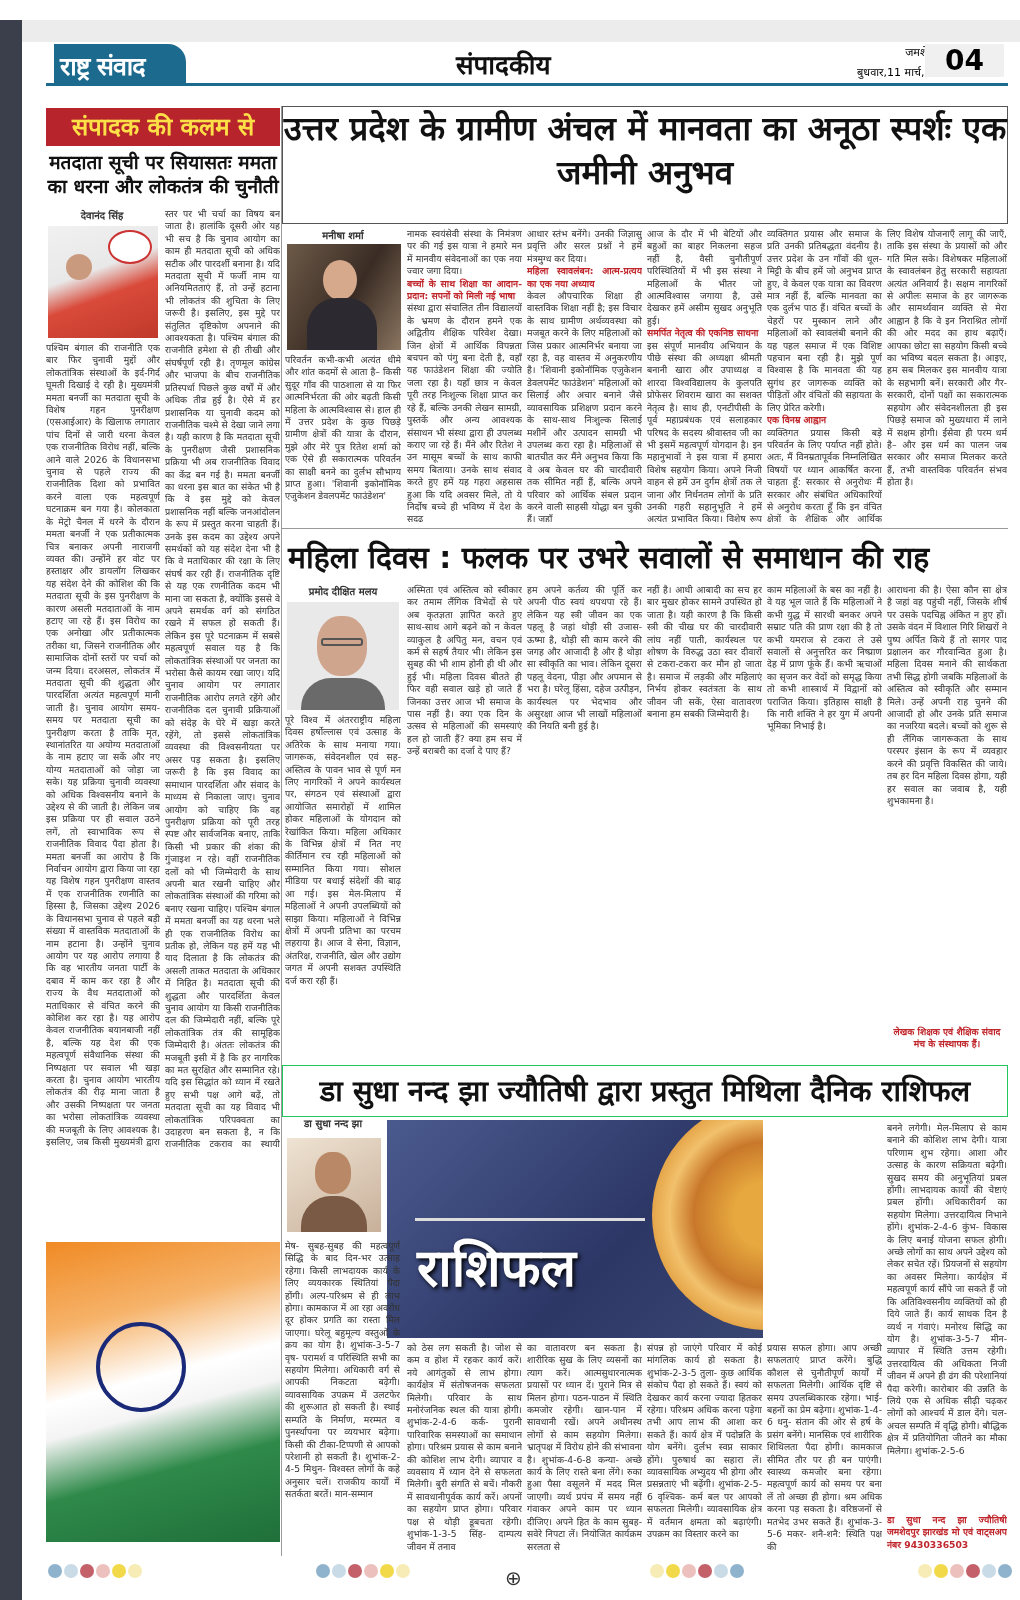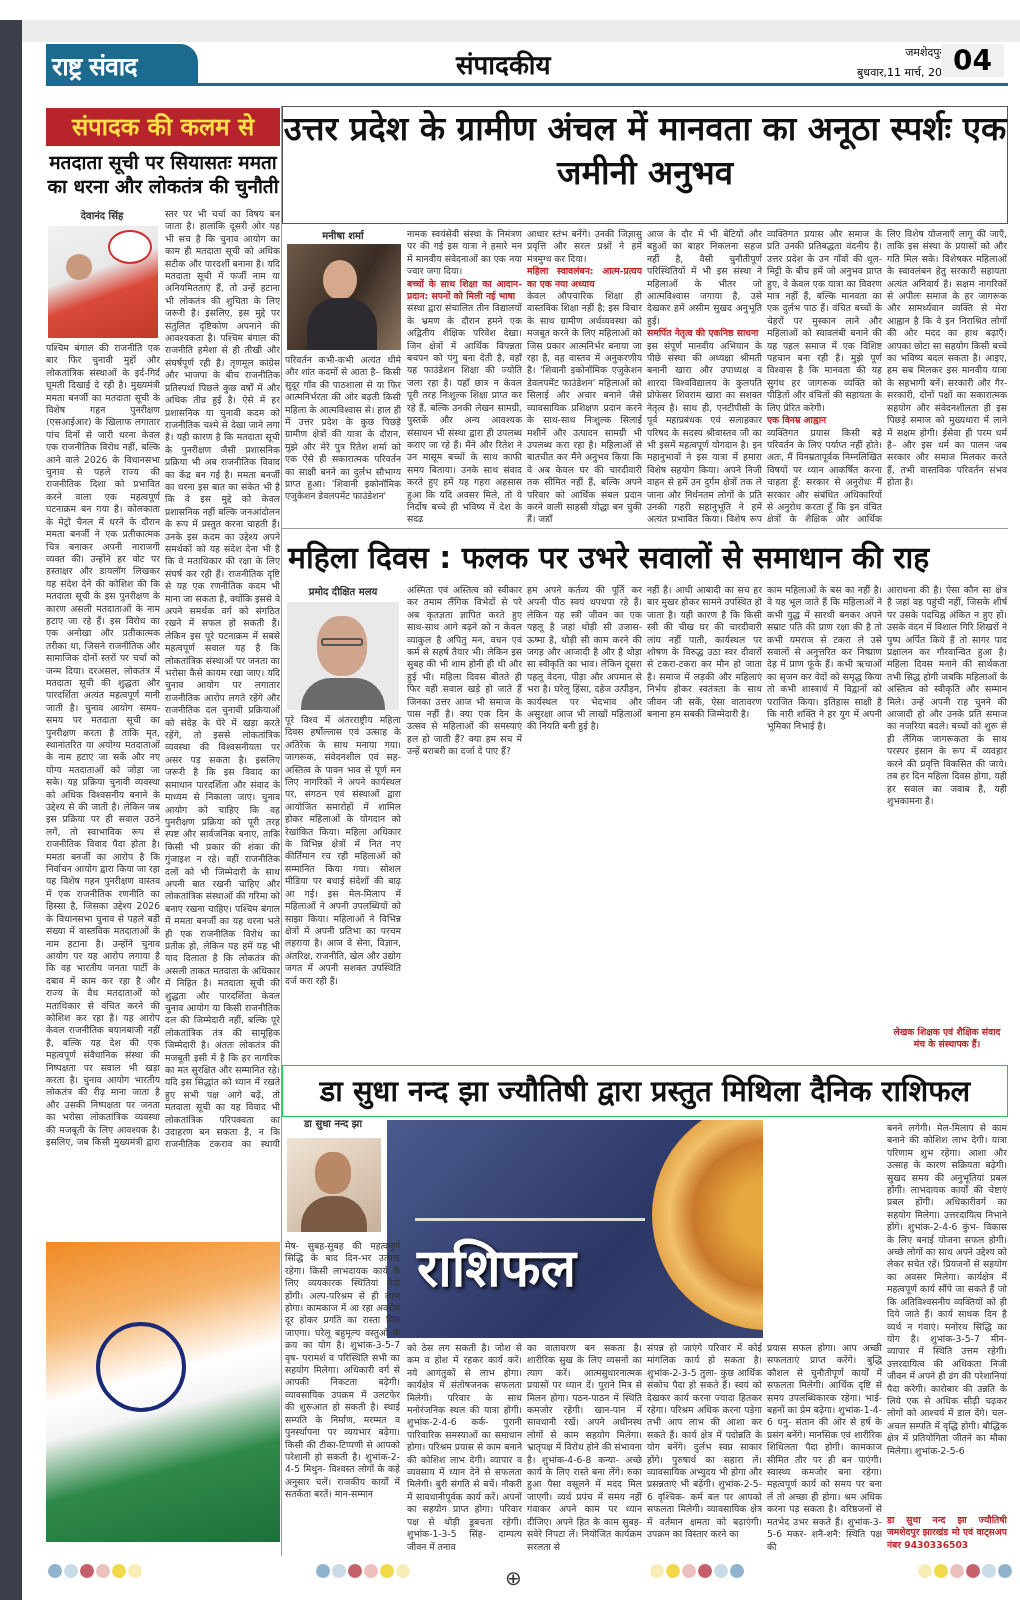--- a/index.html
+++ b/index.html
@@ -2,25 +2,25 @@
 <html><head>
 <meta charset="utf-8">
 <style>
 *{box-sizing:border-box;margin:0;padding:0}
 html,body{width:1020px;height:1600px;background:#3a3f4b;overflow:hidden}
 body{font-family:"DejaVu Serif",serif;position:relative}
 .topbar{position:absolute;left:0;top:0;width:1020px;height:20px;background:#fff}
 .topbar2{position:absolute;left:22px;top:20px;width:998px;height:22px;background:#ececec}
 .page{position:absolute;left:22px;top:42px;width:998px;height:1558px;background:#fff}
 .mast{position:absolute;left:46px;top:42px;width:962px;height:44px;border-bottom:3px solid #1d6a8f}
-.brand{position:absolute;left:0;top:2px;width:152px;height:40px;background:#1d6a8f;border-top-right-radius:18px;color:#fff;font:bold 25px "DejaVu Sans",sans-serif;padding:4px 6px;letter-spacing:-1px}
+.brand{position:absolute;left:8px;top:2px;width:132px;height:40px;background:#1d6a8f;border-top-right-radius:18px;color:#fff;font:bold 25px "DejaVu Sans",sans-serif;padding:4px 6px;letter-spacing:-1px}
 .section{position:absolute;left:410px;top:4px;font:bold 26px "DejaVu Sans",sans-serif;color:#111}
 .city{position:absolute;right:64px;top:2px;font:11px "DejaVu Sans",sans-serif}
 .date{position:absolute;right:52px;top:22px;font:11px "DejaVu Sans",sans-serif}
-.pno{position:absolute;right:4px;top:2px;font:bold 28px "DejaVu Sans",sans-serif;background:#f0f0f0;padding:0 12px}
+.pno{position:absolute;right:4px;top:2px;font:bold 28px "DejaVu Sans",sans-serif;background:#f0f0f0;padding:0 20px}
 .col{position:absolute;font:9.2px/12.4px "DejaVu Sans",sans-serif;color:#333;text-align:justify;overflow:hidden}
 .sub{color:#c0272d;font-weight:bold}
 .kalam{position:absolute;left:46px;top:108px;width:234px;height:38px;background:#b8242b;color:#fde047;font:bold 24px "DejaVu Sans",sans-serif;text-align:center;line-height:38px}
 .kh{position:absolute;left:46px;top:150px;width:234px;font:bold 19px/24px "DejaVu Sans",sans-serif;text-align:center;color:#111}
 .byline{position:absolute;font:bold 10px "DejaVu Sans",sans-serif;color:#333;text-align:center}
 .photo{position:absolute;background:#bbb}
 .hbox{position:absolute;border:1px solid #555;font:bold 33px/44px "DejaVu Sans",sans-serif;text-align:center;color:#111;background:#fff}
 .h2{position:absolute;font:bold 30px "DejaVu Sans",sans-serif;color:#111;white-space:nowrap}
 .rbox{position:absolute;left:282px;top:1065px;width:726px;height:52px;border:1px solid #22c55e;font:bold 29px/50px "DejaVu Sans",sans-serif;text-align:center;color:#111;white-space:nowrap}
 .banner{position:absolute;left:387px;top:1120px;width:376px;height:218px;background:linear-gradient(135deg,#4b5a8e,#2c3766 60%,#3a4672);overflow:hidden}

